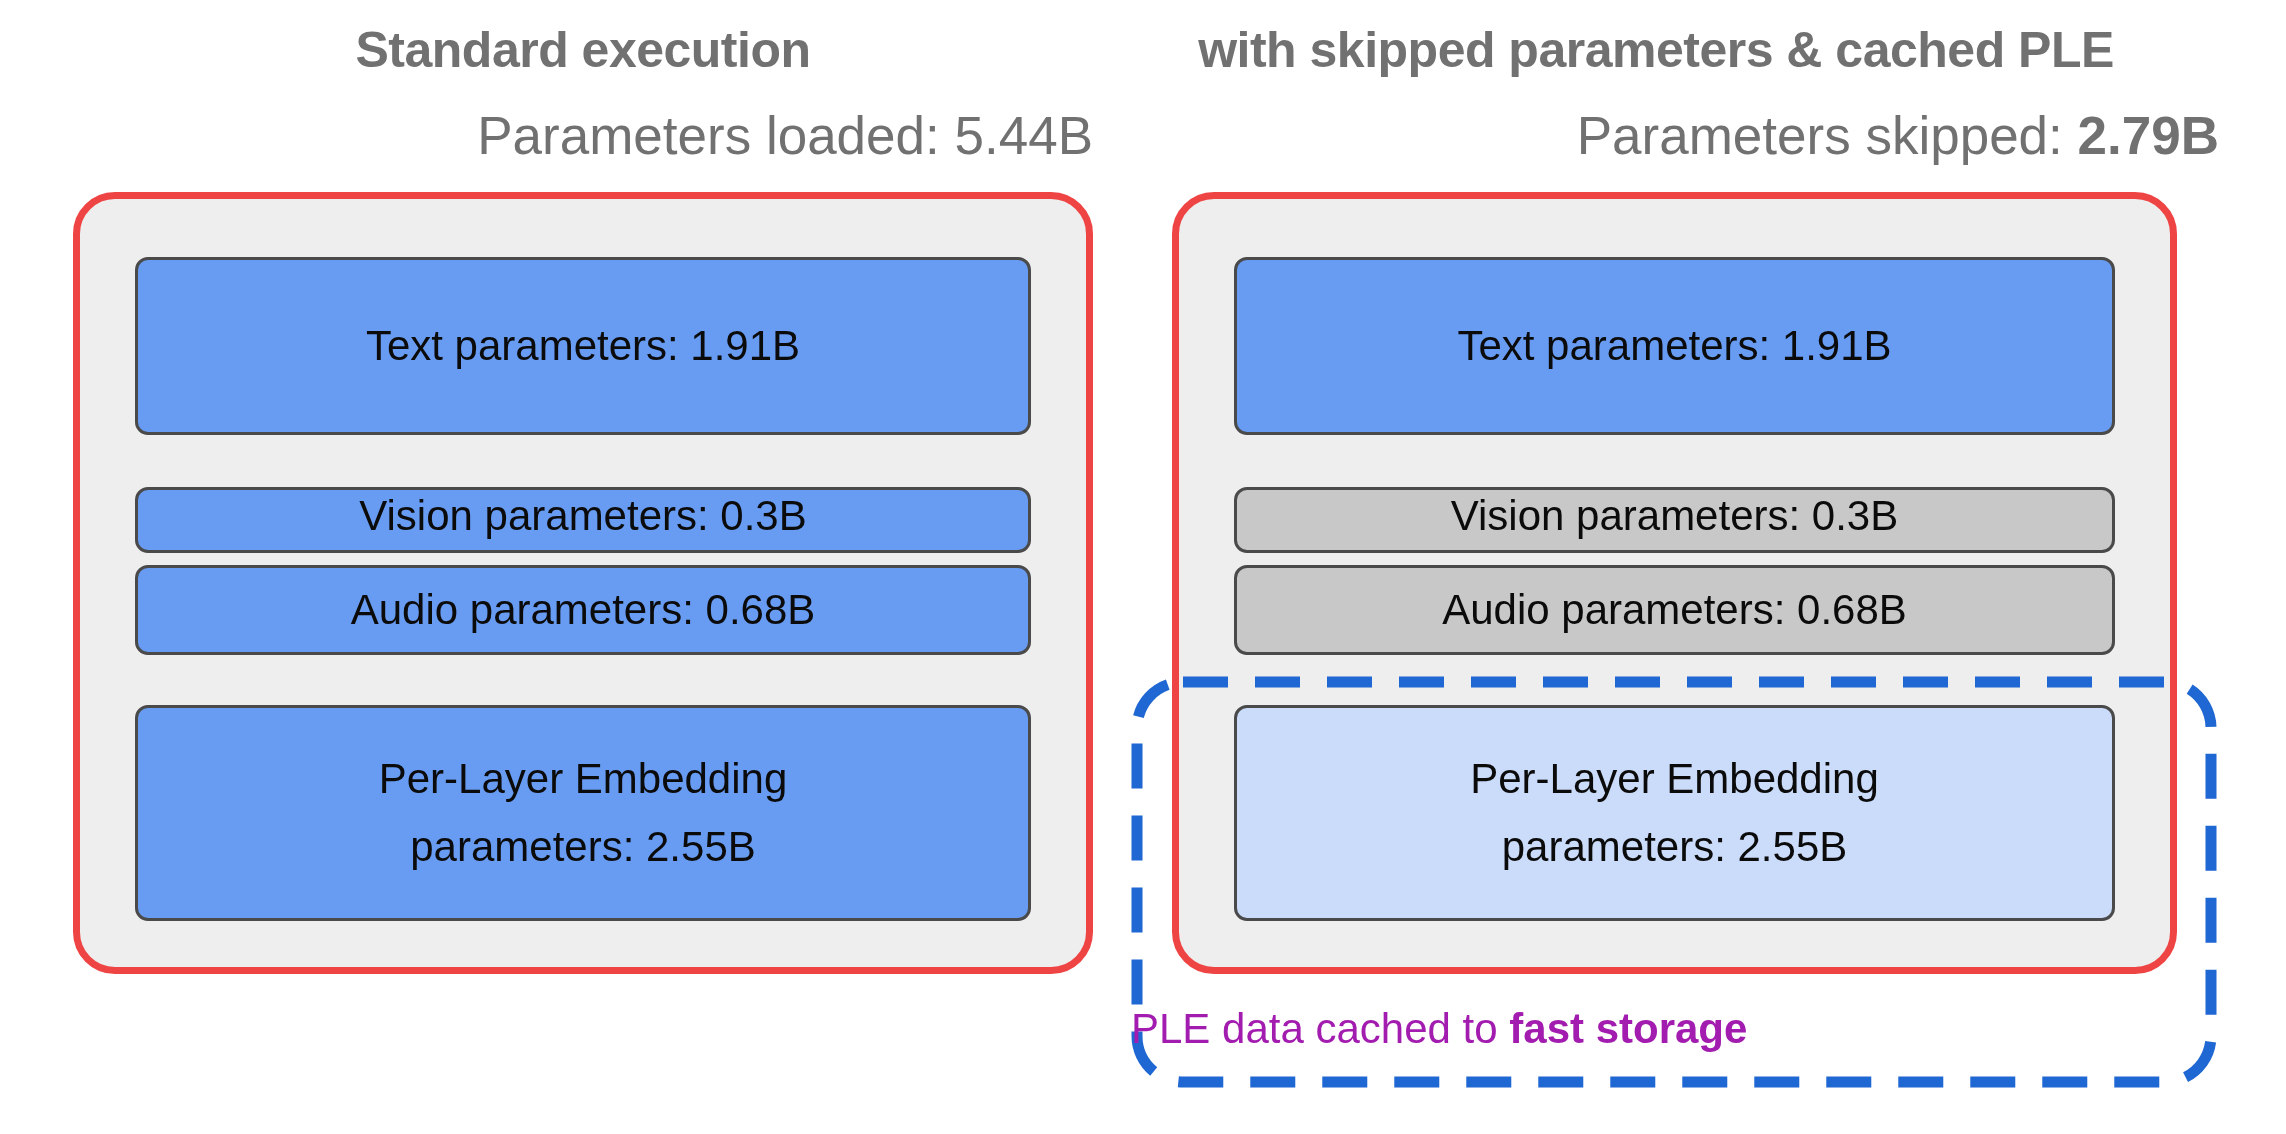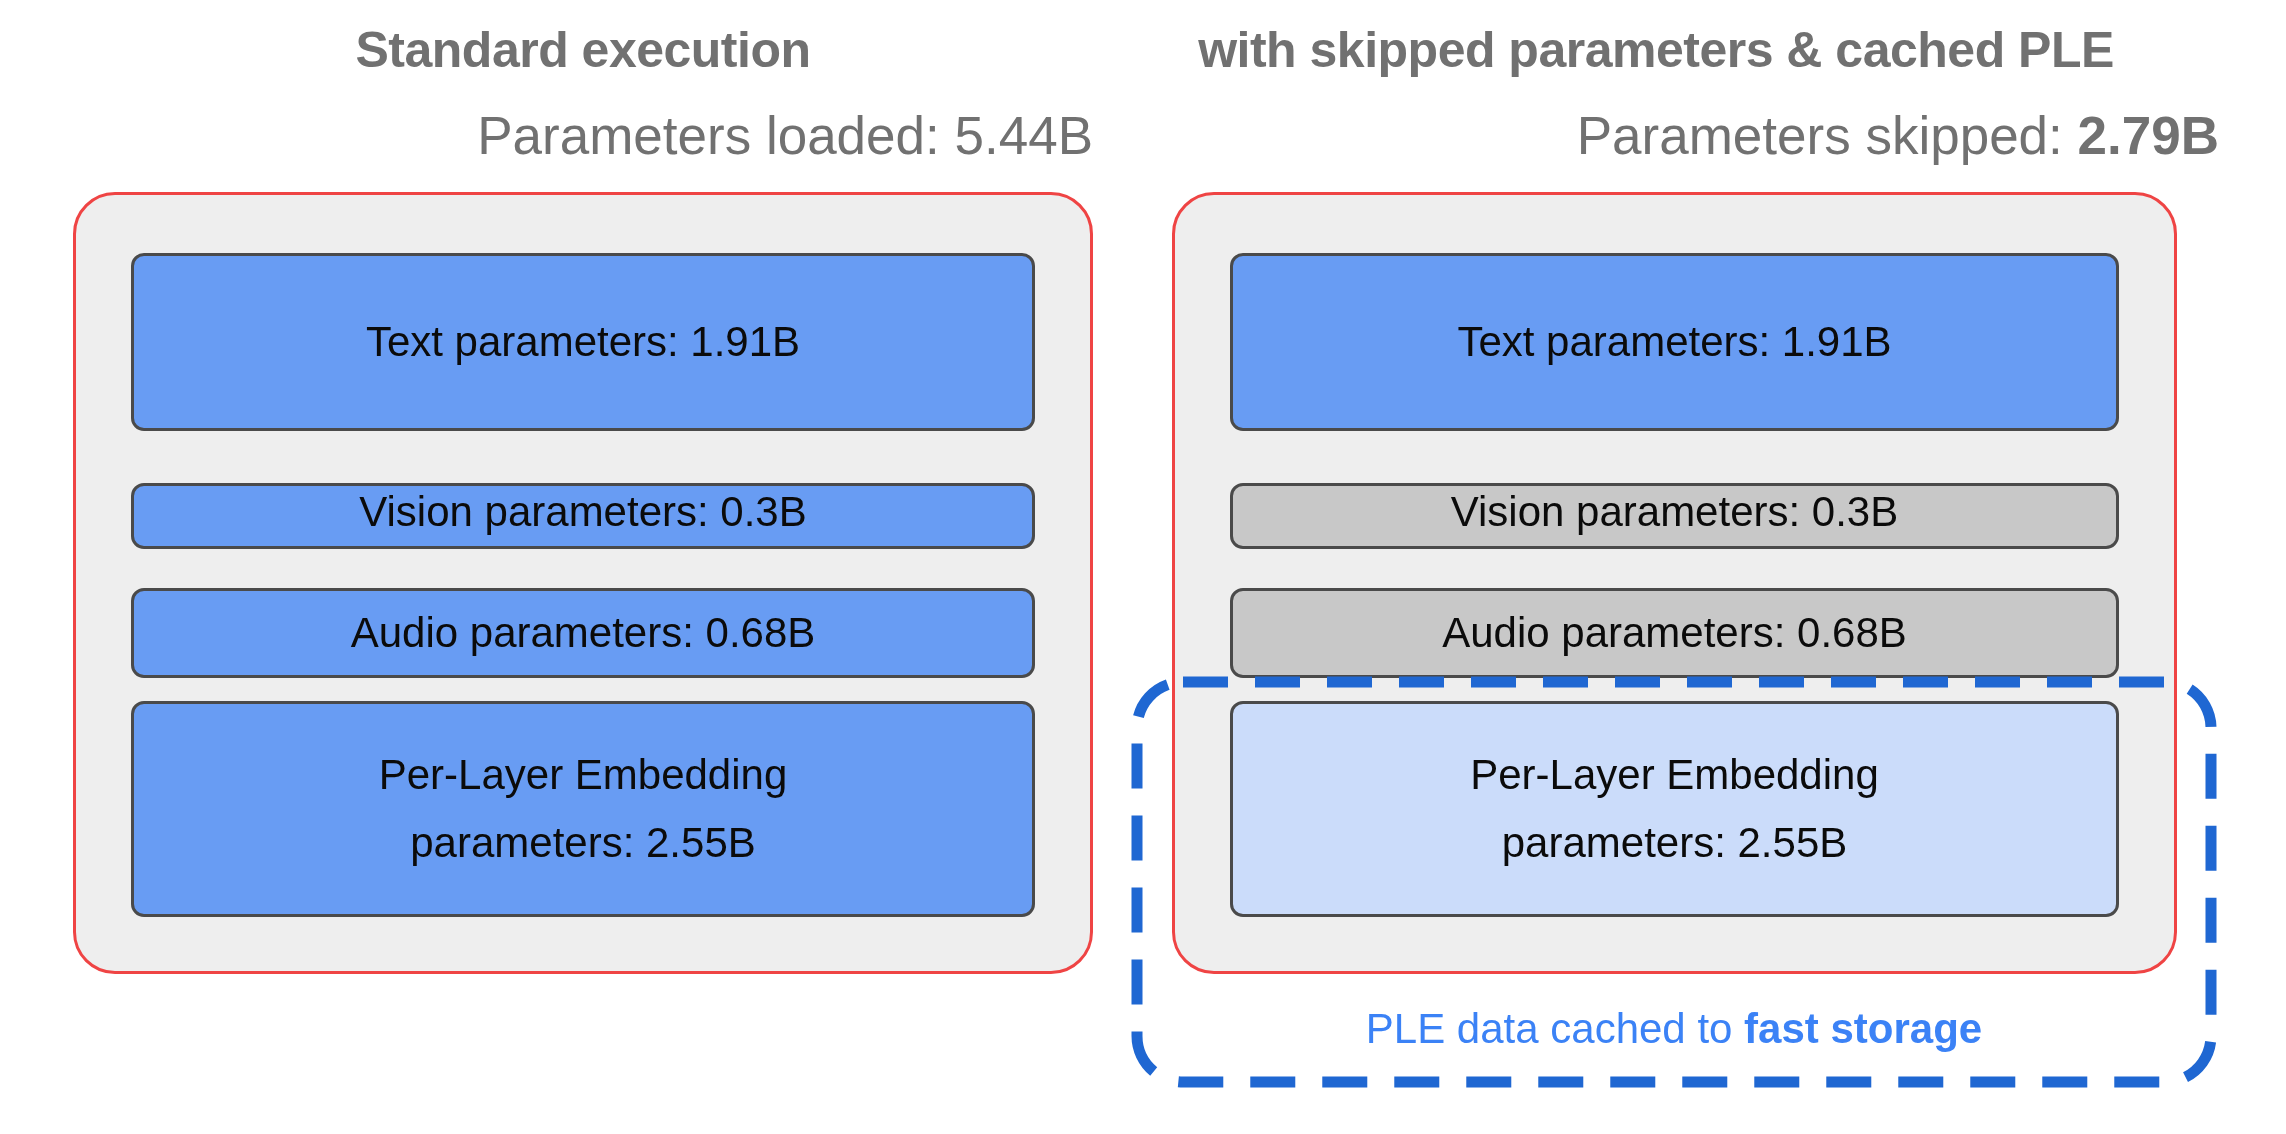--- a/index.html
+++ b/index.html
@@ -29,21 +29,21 @@
     font-weight: normal;
     color: #717171;
     line-height: 1.2;
   }
   .panel-subtitle b { font-weight: bold; }
   .model-container {
     position: absolute;
     top: 192px;
     height: 782px;
     background: #eeeeee;
-    border: 3px solid #ef4444;
+    border: 7px solid #ef4444;
     border-radius: 42px;
     box-sizing: border-box;
   }
   .pbox {
     position: absolute;
     left: 55px;
     right: 55px;
     border: 3px solid #4a4a4a;
     border-radius: 13px;
     box-sizing: border-box;
@@ -53,39 +53,39 @@
     text-align: center;
     font-size: 42px;
     color: #0b0b0b;
     line-height: 1.62;
   }
   .pbox.loaded   { background: #689cf3; }
   .pbox.skipped  { background: #c8c8c8; }
   .pbox.cached   { background: #cbdcfa; }
   .box-text  { top: 58px;  height: 178px; }
   .box-vis   { top: 288px; height: 66px; align-items: flex-end;  }
-  .box-aud   { top: 366px; height: 90px; margin-top: 27px;  }
+  .box-aud   { top: 366px; height: 90px;  }
   .box-ple   { top: 506px; height: 216px; }
   .box-ple .pbox-label { max-width: 470px; }
   .dashed-outline {
     position: absolute;
     left: 1131px;
     top: 676px;
     width: 1086px;
     height: 412px;
     pointer-events: none;
   }
   .cache-caption {
     position: absolute;
     left: 1131px;
     top: 1002px;
     width: 1086px;
-    text-align: center;
+    text-align: left;
     font-size: 42px;
-    color: #3b82f6;
+    color: #a21caf;
     line-height: 1.3;
   }
   .cache-caption b { font-weight: bold; }
 </style>
 </head>
 <body>
 
 <div id="canvas">
 
   <div>

